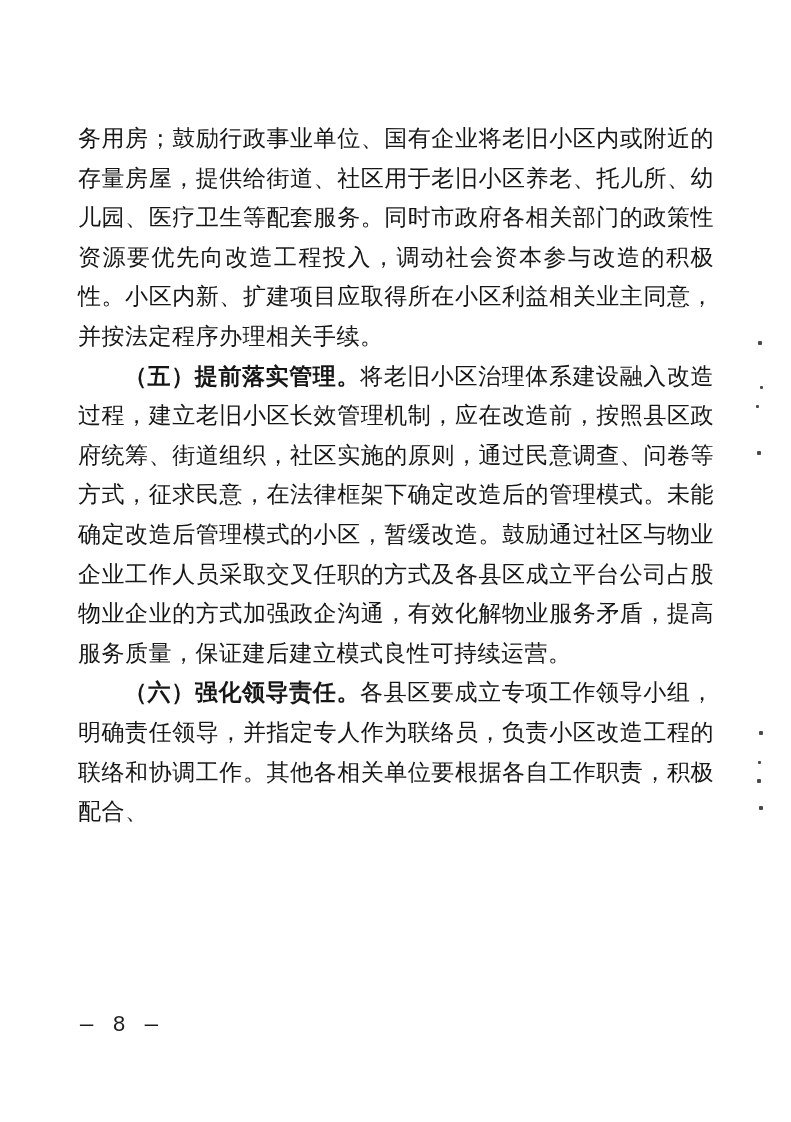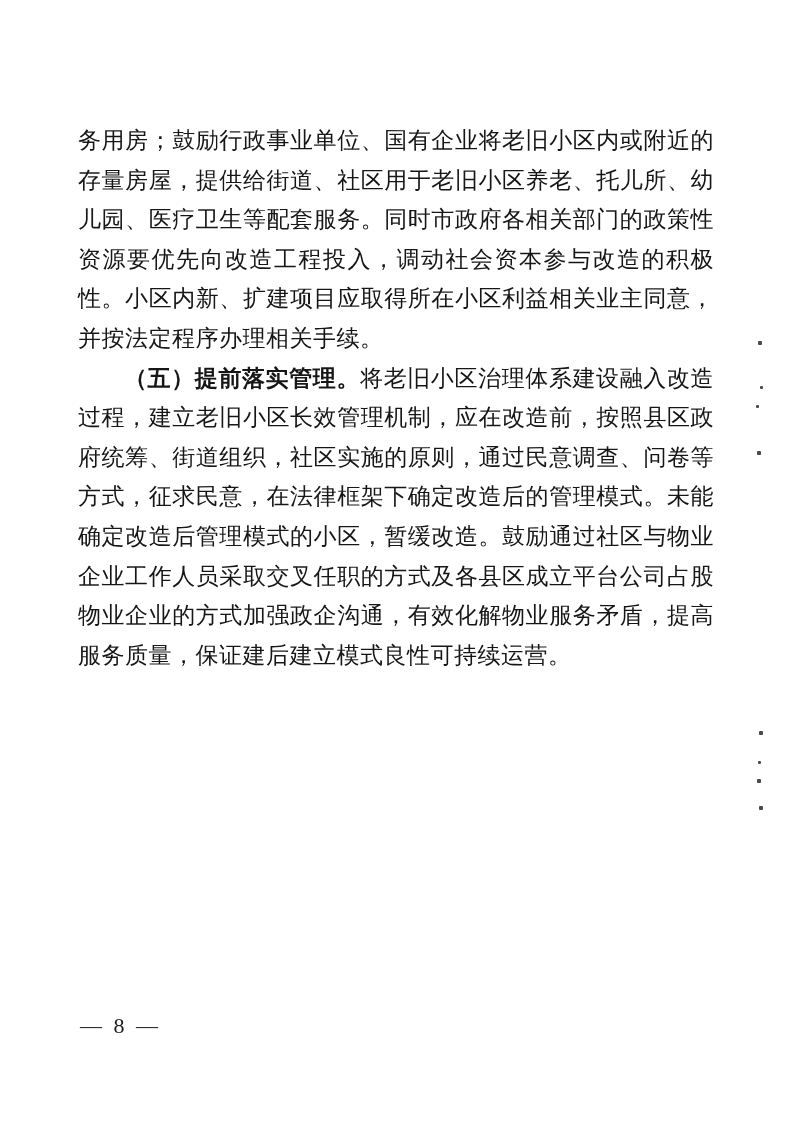--- a/index.html
+++ b/index.html
@@ -6,21 +6,21 @@
     margin: 0;
     padding: 0;
     background: #ffffff;
   }
   .page {
     position: relative;
     width: 791px;
     height: 1122px;
     background: #ffffff;
     overflow: hidden;
-    font-family: Liberation Serif, serif;
+    font-family: Liberation Mono, monospace;
     color: #161616;
   }
   .content {
     position: absolute;
     left: 78px;
     top: 121px;
     width: 636px;
   }
   .para {
     margin: 0;
@@ -62,20 +62,21 @@
 <body>
 
 <div class="page">
   <div class="content">
 
     <p class="para"><span>务用房；鼓励行政事业单位、国有企业将老旧小区内或附近的存量房屋，提供给街道、社区用于老旧小区养老、托儿所、幼儿园、医疗卫生等配套服务。同时市政府各相关部门的政策性资源要优先向改造工程投入，调动社会资本参与改造的积极性。小区内新、扩建项目应取得所在小区利益相关业主同意，并按法定程序办理相关手续。</span></p>
 
 
     <p class="para indent"><b class="lead">（五）提前落实管理。</b><span>将老旧小区治理体系建设融入改造过程，建立老旧小区长效管理机制，应在改造前，按照县区政府统筹、街道组织，社区实施的原则，通过民意调查、问卷等方式，征求民意，在法律框架下确定改造后的管理模式。未能确定改造后管理模式的小区，暂缓改造。鼓励通过社区与物业企业工作人员采取交叉任职的方式及各县区成立平台公司占股物业企业的方式加强政企沟通，有效化解物业服务矛盾，提高服务质量，保证建后建立模式良性可持续运营。</span></p>
 
+    <p class="para indent"><b class="lead">（六）强化领导责任。</b><span>各县区要成立专项工作领导小组，明确责任领导，并指定专人作为联络员，负责小区改造工程的联络和协调工作。其他各相关单位要根据各自工作职责，积极配合、</span></p>
 
   </div>
 
   <div class="page-number">— 8 —</div>
 
   <div class="speck" style="left:758px;top:341px;"></div>
   <div class="speck small" style="left:760px;top:386px;"></div>
   <div class="speck small" style="left:756px;top:405px;"></div>
   <div class="speck" style="left:757px;top:451px;"></div>
   <div class="speck" style="left:759px;top:731px;"></div>

